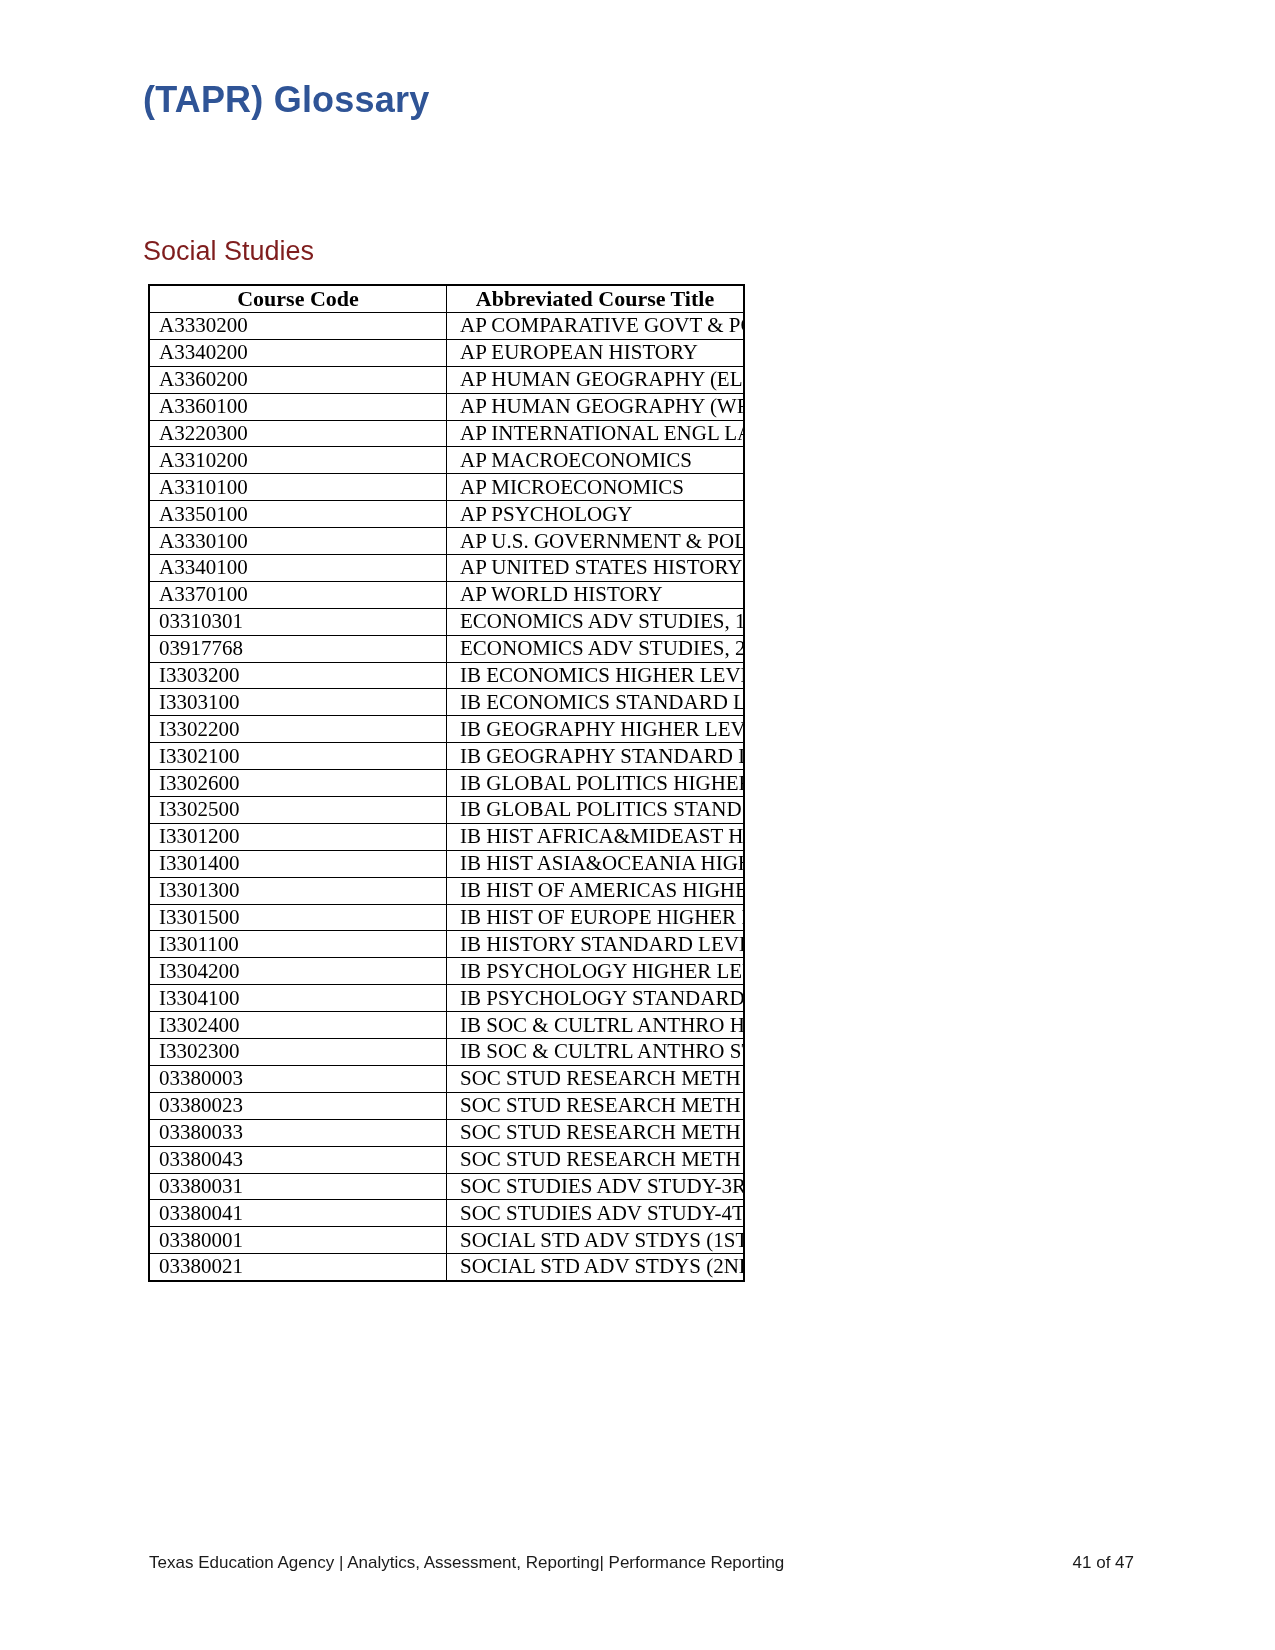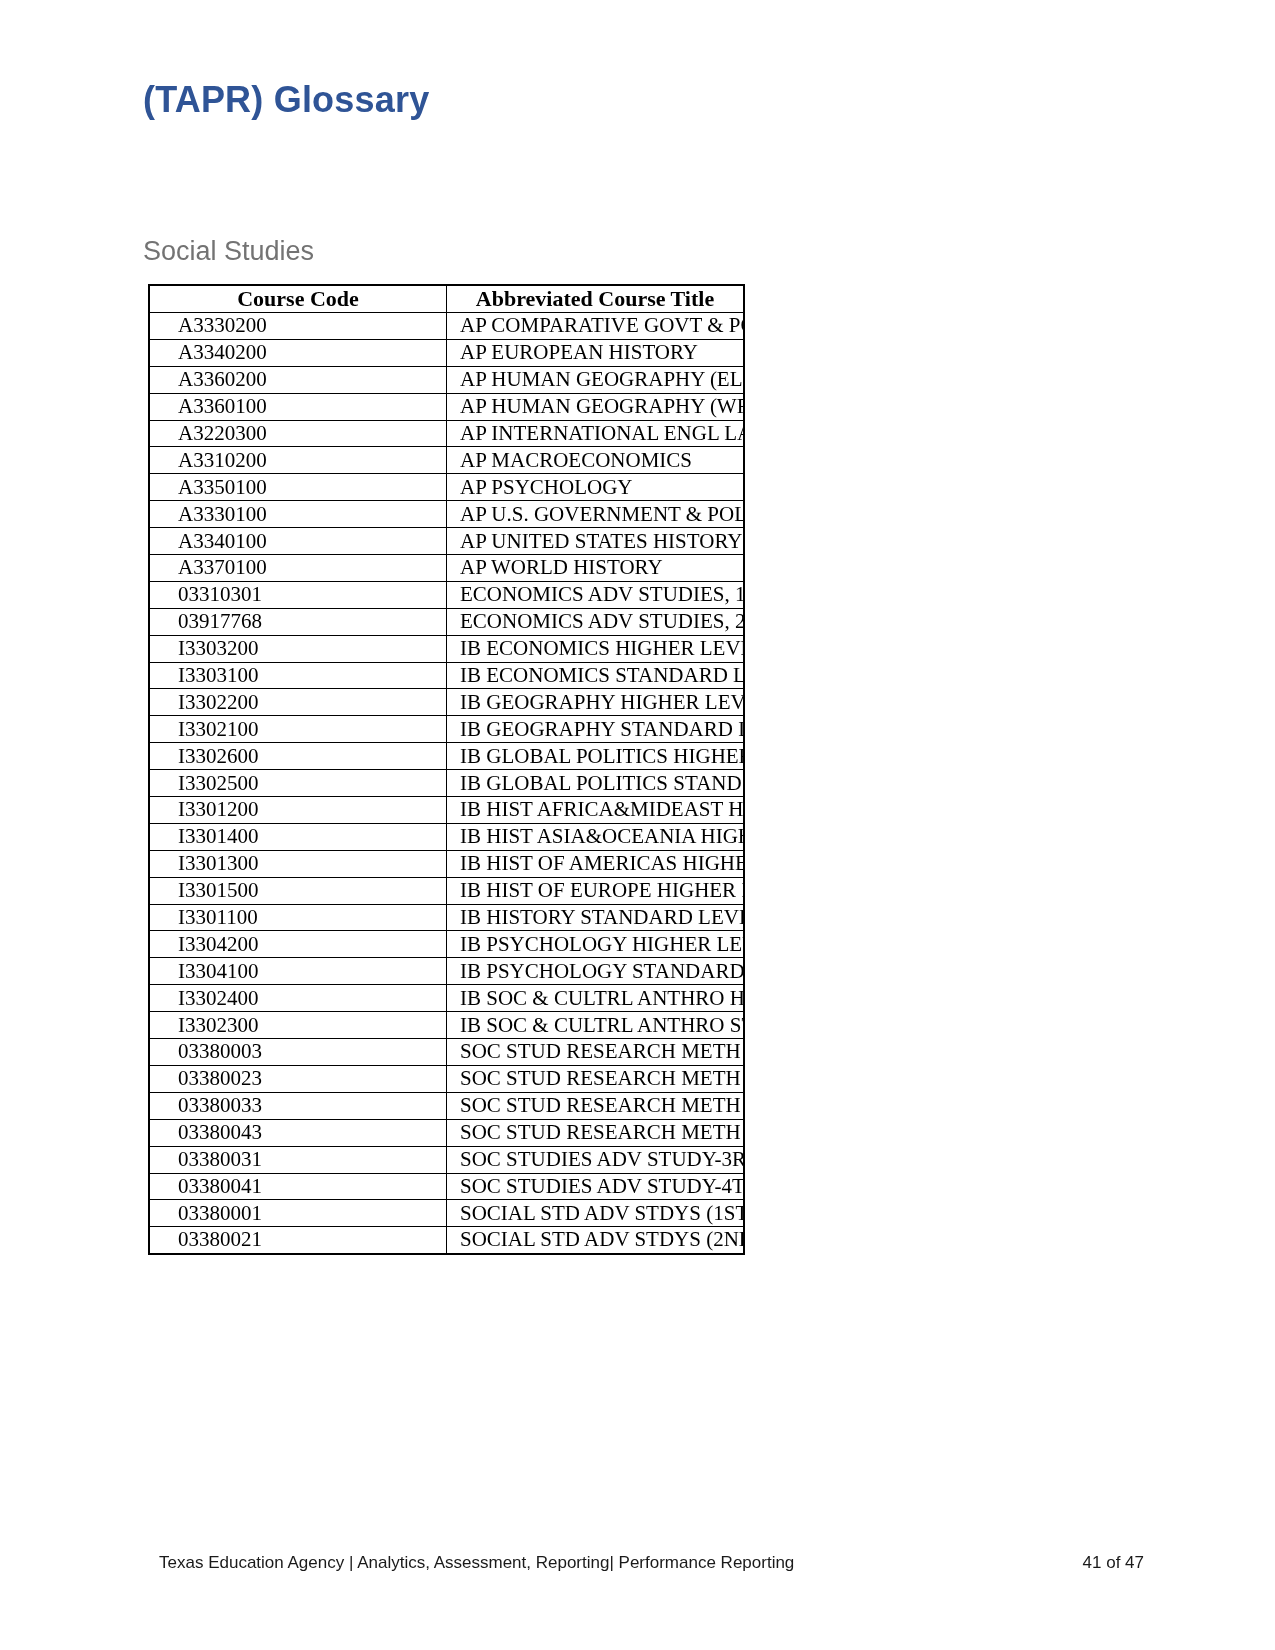--- a/index.html
+++ b/index.html
@@ -27,21 +27,21 @@
     letter-spacing: 0.2px;
   }
 
   .section-heading {
     position: absolute;
     left: 143px;
     top: 236px;
     font-family: "Liberation Sans", sans-serif;
     font-weight: 500;
     font-size: 27px;
-    color: #737373;
+    color: #7f1d1d;
   }
 
   table.course-table {
     position: absolute;
     left: 148px;
     top: 284px;
     width: 597px;
     border-collapse: collapse;
     table-layout: fixed;
     font-family: "Liberation Serif", serif;
@@ -58,26 +58,26 @@
     text-align: center;
     height: 26px;
     padding: 0 4px;
   }
   table.course-table td {
     height: 26.9px;
     vertical-align: middle;
     white-space: nowrap;
     overflow: hidden;
   }
-  td.code-cell { width: 157px; padding-left: 28px; font-family: Liberation Serif, serif; }
+  td.code-cell { width: 157px; padding-left: 9px; font-family: Liberation Serif, serif; }
   td.title-cell { padding-left: 13px; }
 
   .footer {
     position: absolute;
-    left: 159px;
+    left: 149px;
     top: 1553px;
     width: 985px;
     display: flex;
     justify-content: space-between;
     align-items: baseline;
     font-family: "Liberation Sans", sans-serif;
     font-size: 17px;
     color: #1a1a1a;
   }
 </style>
@@ -118,20 +118,24 @@
         </tr>
         <tr>
           <td class="code-cell">A3220300</td>
           <td class="title-cell">AP INTERNATIONAL ENGL LANGUAGE</td>
         </tr>
         <tr>
           <td class="code-cell">A3310200</td>
           <td class="title-cell">AP MACROECONOMICS</td>
         </tr>
         <tr>
+          <td class="code-cell">A3310100</td>
+          <td class="title-cell">AP MICROECONOMICS</td>
+        </tr>
+        <tr>
           <td class="code-cell">A3350100</td>
           <td class="title-cell">AP PSYCHOLOGY</td>
         </tr>
         <tr>
           <td class="code-cell">A3330100</td>
           <td class="title-cell">AP U.S. GOVERNMENT &amp; POLITICS</td>
         </tr>
         <tr>
           <td class="code-cell">A3340100</td>
           <td class="title-cell">AP UNITED STATES HISTORY</td>

